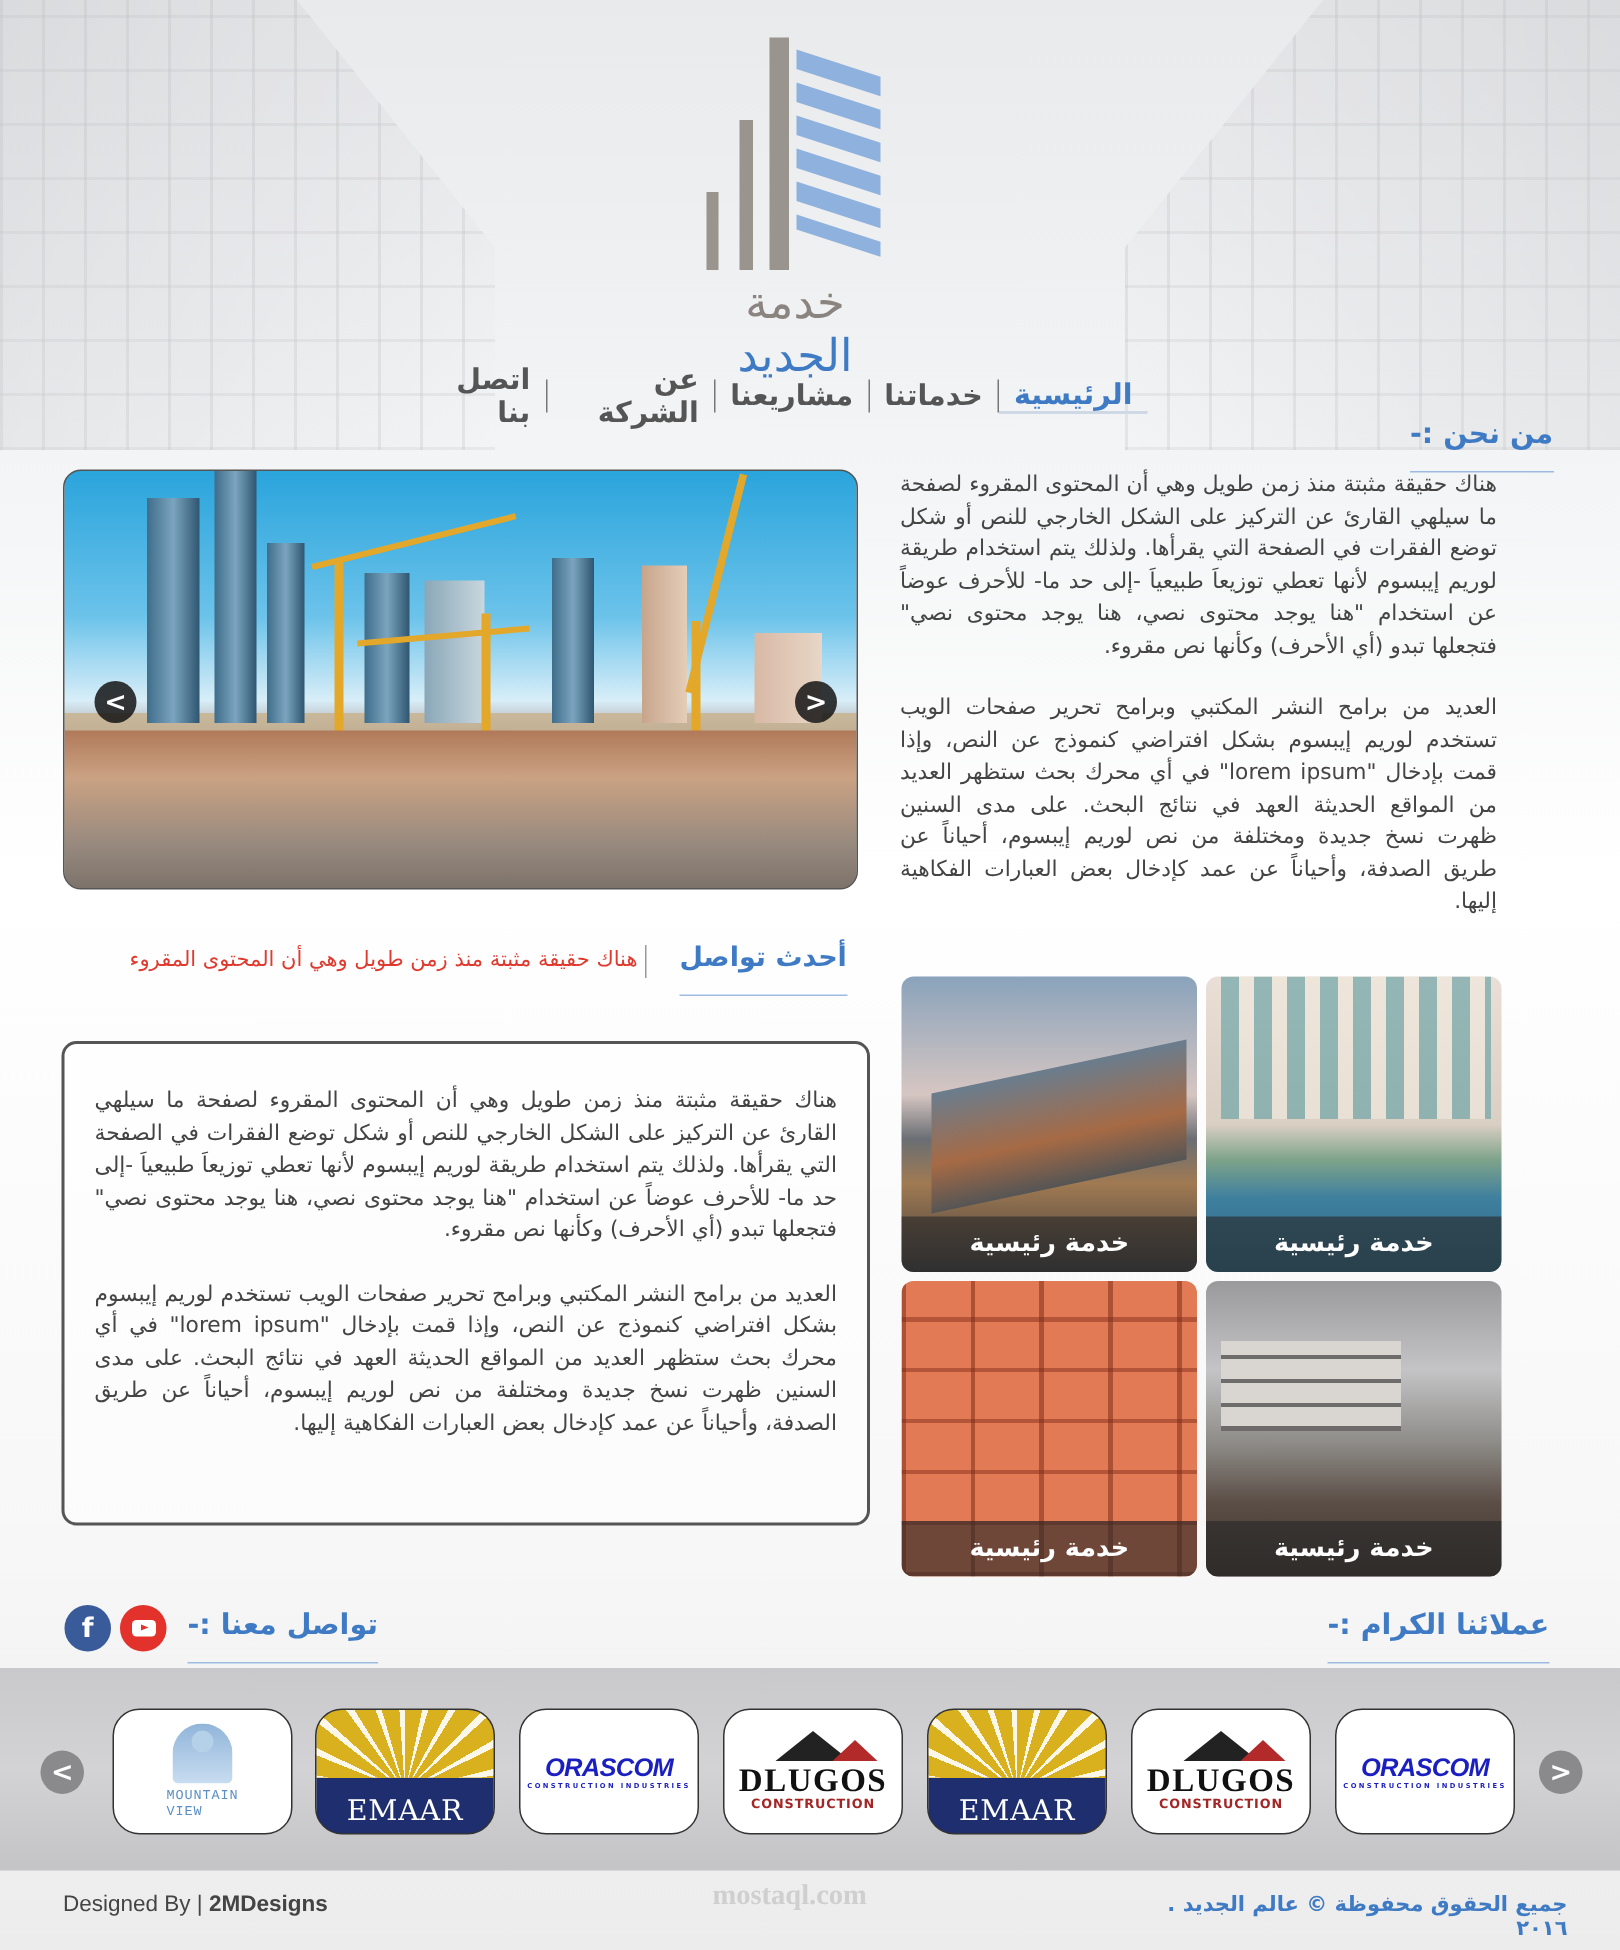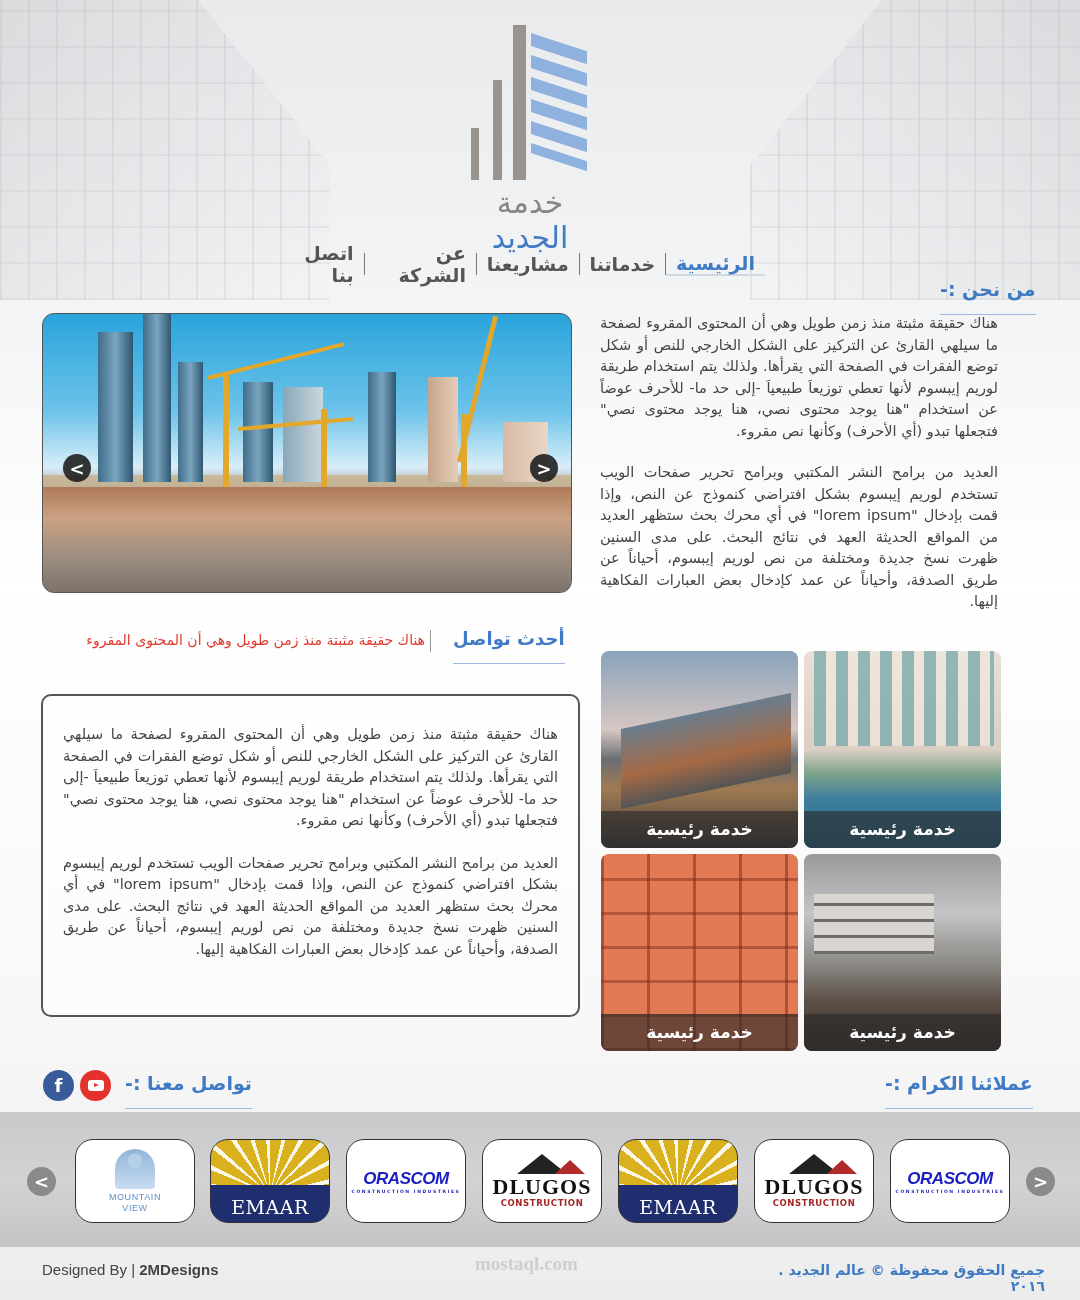--- a/index.html
+++ b/index.html
@@ -101,21 +101,21 @@
   .logo-emaar .rays { position: absolute; left: 0; right: 0; top: 0; height: 45px; background: repeating-conic-gradient(from 180deg at 50% 120%, #fff 0 4deg, transparent 4deg 16deg); opacity: .9; }
   .logo-emaar .t { position: absolute; bottom: 4px; width: 100%; text-align: center; color: #fff; font-family: "DejaVu Serif", serif; font-size: 19px; letter-spacing: .5px; }
   .logo-orascom .t1 { color: #1b1fbf; font-style: italic; font-weight: bold; font-size: 17px; font-family: "Liberation Sans", sans-serif; letter-spacing: -.5px; }
   .logo-orascom .t2 { color: #1b1fbf; font-size: 4.5px; font-weight: bold; letter-spacing: 1.6px; }
   .logo-dlugos .roof { width: 90px; height: 22px; position: relative; }
   .logo-dlugos .roof::before { content: ""; position: absolute; left: 20px; top: 0; border-left: 25px solid transparent; border-right: 25px solid transparent; border-bottom: 20px solid #222; }
   .logo-dlugos .roof::after { content: ""; position: absolute; left: 58px; top: 6px; border-left: 15px solid transparent; border-right: 15px solid transparent; border-bottom: 14px solid #b32a2a; }
   .logo-dlugos .t1 { font-family: "Liberation Serif", serif; font-weight: bold; font-size: 22px; color: #111; line-height: 22px; letter-spacing: 1px; }
   .logo-dlugos .t2 { font-size: 8.5px; font-weight: bold; color: #a32626; letter-spacing: .6px; }
   .logo-mv .icon { width: 40px; height: 40px; border-radius: 50% 50% 10% 10%; background: radial-gradient(circle at 50% 30%, #a9c9e6 0 20%, transparent 22%), linear-gradient(180deg, #7ea8d3, #bfd7ee); opacity: .85; }
-  .logo-mv .t { color: #5b8fc5; font-family: Liberation Sans, sans-serif; font-size: 9px; letter-spacing: .6px; text-align: center; line-height: 11px; margin-top: 3px; }
+  .logo-mv .t { color: #5b8fc5; font-family: Liberation Mono, monospace; font-size: 9px; letter-spacing: .6px; text-align: left; line-height: 11px; margin-top: 3px; }
 
   .band-arrow { position: absolute; top: 1167px; width: 29px; height: 29px; border-radius: 50%; background: #8a8a8c; color: #fff; font-weight: bold; font-size: 18px; display: flex; align-items: center; justify-content: center; }
 
   
   .footer-left { position: absolute; left: 42px; top: 1261px; font-family: "Liberation Sans", sans-serif; font-size: 15px; color: #444; }
   .footer-left b { font-weight: bold; }
   .footer-watermark { position: absolute; left: 475px; top: 1253px; font-family: Liberation Serif, serif; font-size: 19px; color: #cfcfcf; font-weight: bold; }
   .footer-right { position: absolute; left: 760px; top: 1262px; width: 285px; direction: rtl; color: #3f7ac4; font-weight: bold; font-size: 14px; }
 </style>
 </head>

